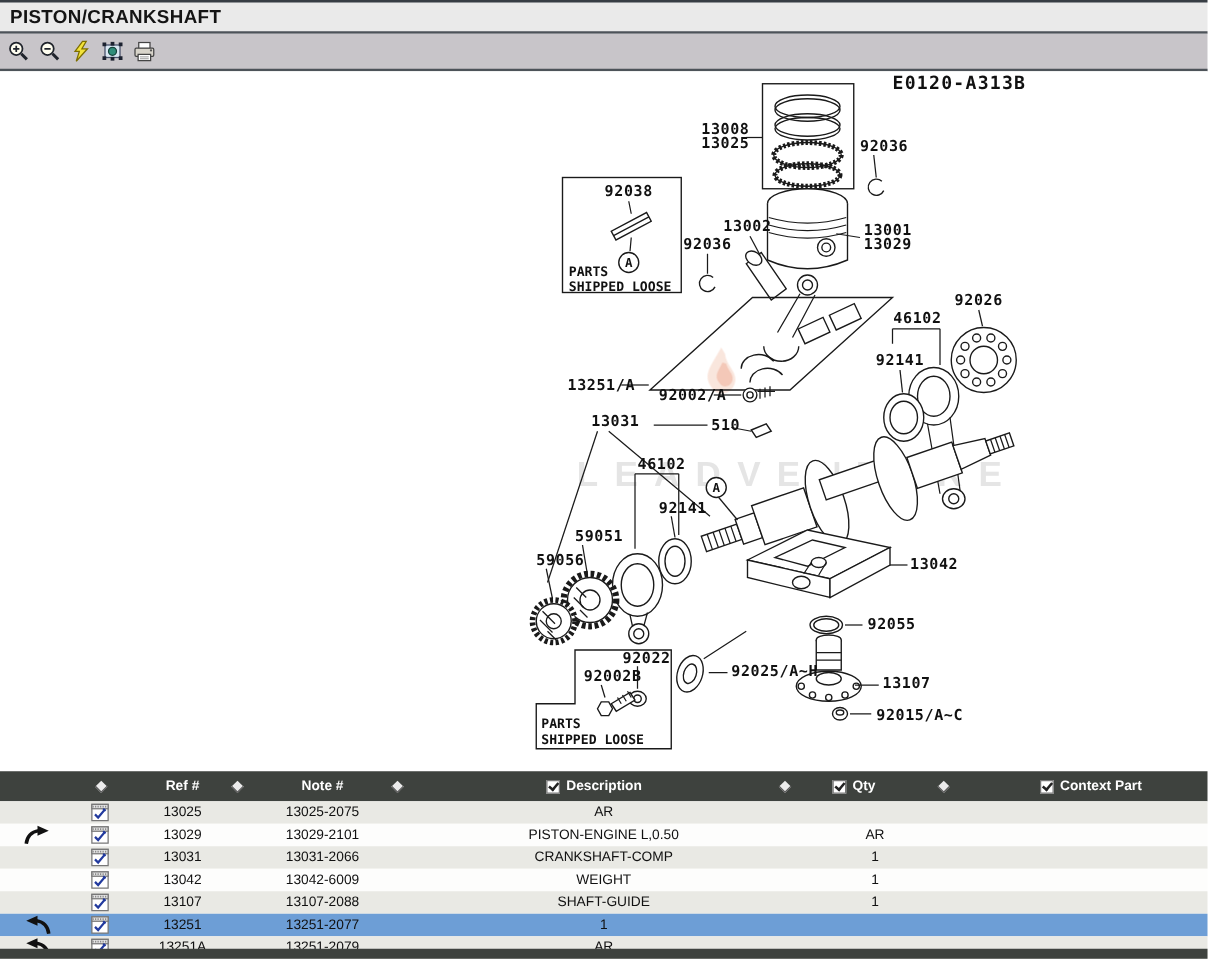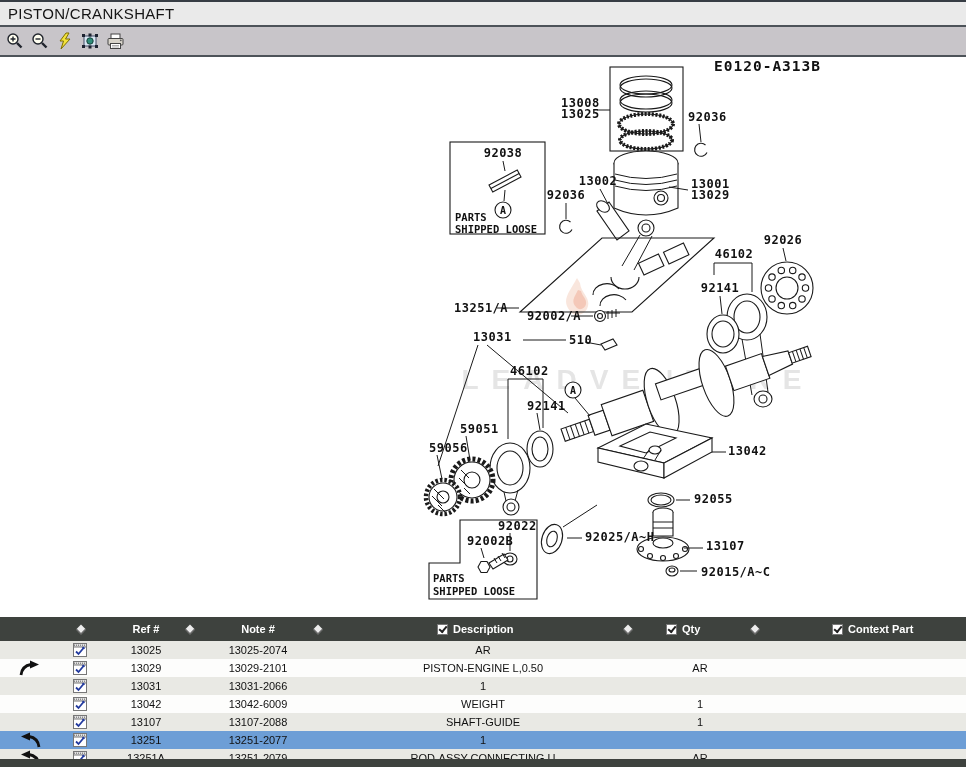--- a/index.html
+++ b/index.html
@@ -2,21 +2,21 @@
 <html><head>
 <meta charset="utf-8">
 <style>
   html,body{margin:0;padding:0;}
   body{width:966px;height:767px;overflow:hidden;background:#fff;position:relative;
        font-family:"Liberation Sans",sans-serif;}
   
   .titlebar{position:absolute;top:0;left:0;width:966px;height:27px;box-sizing:border-box;
     background:#eaeaea;border-top:2px solid #373d44;border-bottom:2px solid #4d5359;
     display:flex;align-items:center;padding-left:8px;}
-  .titlebar h1{margin:0;font-size:15px;font-weight:normal;color:#141414;letter-spacing:.3px;}
+  .titlebar h1{margin:0;font-size:15px;font-weight:bold;color:#141414;letter-spacing:.3px;}
   
   .toolbar{position:absolute;top:27px;left:0;width:966px;height:30px;box-sizing:border-box;
     background:#c8c5c9;border-bottom:2px solid #4d5359;display:flex;align-items:center;
     padding-left:4px;gap:3px;}
   .tbtn{width:22px;height:22px;border:none;background:transparent;display:flex;
     align-items:center;justify-content:center;padding:0;cursor:pointer;}
   
   .diagram{position:absolute;top:57px;left:0;width:966px;height:560px;background:#fff;}
   .callout{font-family:"DejaVu Sans Mono",monospace;font-weight:bold;font-size:12px;
     letter-spacing:.5px;fill:#111;}
@@ -385,21 +385,21 @@
         <div class="c">
           <svg width="16" height="16" viewBox="0 0 16 16">
   <rect x="1.5" y="1.5" width="13" height="13" fill="#fff" stroke="#777"></rect>
   <rect x="1.5" y="1.5" width="13" height="3.5" fill="#e2e2e2" stroke="#777"></rect>
   <path d="M2 3.3h12" stroke="#8a8a8a" stroke-width="1.4" stroke-dasharray="1 1" fill="none"></path>
   <path d="M4 9.5l2.5 2.5 5.5-6.5" stroke="#223a9e" stroke-width="1.8" fill="none"></path>
   <path d="M10.5 5l2 1.6" stroke="#223a9e" stroke-width="1.6" fill="none"></path>
           </svg>
         </div>
         <div class="c">13025</div>
-        <div class="c">13025-2074</div>
+        <div class="c">13025-2075</div>
         <div class="c">AR</div>
         <div class="c"></div>
       </div>
       <div class="trow">
         <div class="c">
           <svg width="24" height="17" viewBox="0 0 24 17">
   <path d="M3 15 Q4 6 13 4.5" fill="none" stroke="#111" stroke-width="2.8"></path>
   <polygon points="12,0.5 21,4.5 12,8.5" fill="#111"></polygon>
           </svg>
         </div>
@@ -424,20 +424,21 @@
           <svg width="16" height="16" viewBox="0 0 16 16">
   <rect x="1.5" y="1.5" width="13" height="13" fill="#fff" stroke="#777"></rect>
   <rect x="1.5" y="1.5" width="13" height="3.5" fill="#e2e2e2" stroke="#777"></rect>
   <path d="M2 3.3h12" stroke="#8a8a8a" stroke-width="1.4" stroke-dasharray="1 1" fill="none"></path>
   <path d="M4 9.5l2.5 2.5 5.5-6.5" stroke="#223a9e" stroke-width="1.8" fill="none"></path>
   <path d="M10.5 5l2 1.6" stroke="#223a9e" stroke-width="1.6" fill="none"></path>
           </svg>
         </div>
         <div class="c">13031</div>
         <div class="c">13031-2066</div>
+        <div class="c">CRANKSHAFT-COMP</div>
         <div class="c">1</div>
         <div class="c"></div>
       </div>
       <div class="trow">
         <div class="c"></div>
         <div class="c">
           <svg width="16" height="16" viewBox="0 0 16 16">
   <rect x="1.5" y="1.5" width="13" height="13" fill="#fff" stroke="#777"></rect>
   <rect x="1.5" y="1.5" width="13" height="3.5" fill="#e2e2e2" stroke="#777"></rect>
   <path d="M2 3.3h12" stroke="#8a8a8a" stroke-width="1.4" stroke-dasharray="1 1" fill="none"></path>
@@ -500,19 +501,18 @@
           <svg width="16" height="16" viewBox="0 0 16 16">
   <rect x="1.5" y="1.5" width="13" height="13" fill="#fff" stroke="#777"></rect>
   <rect x="1.5" y="1.5" width="13" height="3.5" fill="#e2e2e2" stroke="#777"></rect>
   <path d="M2 3.3h12" stroke="#8a8a8a" stroke-width="1.4" stroke-dasharray="1 1" fill="none"></path>
   <path d="M4 9.5l2.5 2.5 5.5-6.5" stroke="#223a9e" stroke-width="1.8" fill="none"></path>
   <path d="M10.5 5l2 1.6" stroke="#223a9e" stroke-width="1.6" fill="none"></path>
           </svg>
         </div>
         <div class="c">13251A</div>
         <div class="c">13251-2079</div>
-        <div class="c">ROD-ASSY-CONNECTING U</div>
         <div class="c">AR</div>
         <div class="c"></div>
       </div>
     </div>
   <div class="footbar"></div>
 </div>
 
 </body></html>

